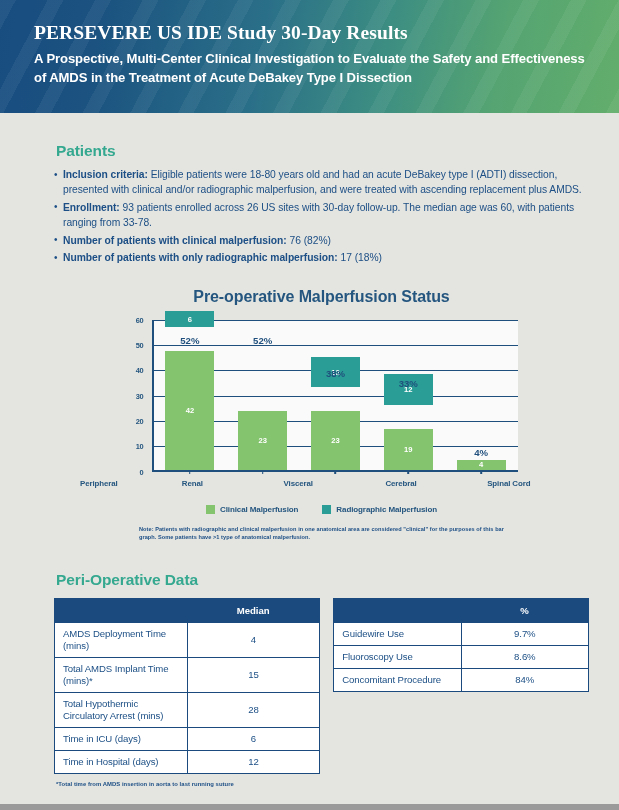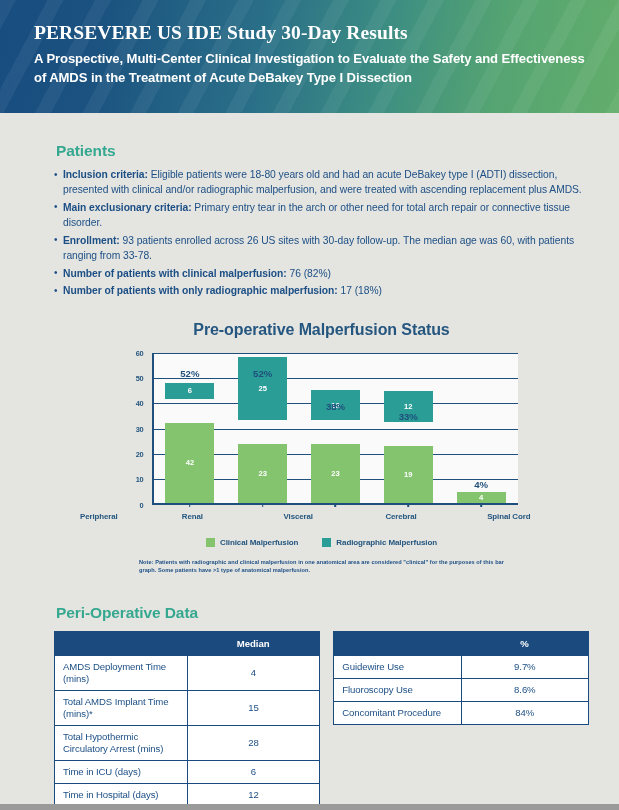--- a/index.html
+++ b/index.html
@@ -314,21 +314,20 @@
       <div class="banner-title">PERSEVERE US IDE Study 30-Day Results</div>
       <div class="banner-sub">A Prospective, Multi-Center Clinical Investigation to Evaluate the Safety and Effectiveness of AMDS in the Treatment of Acute DeBakey Type I Dissection</div>
     </div>
   </div>
 
   <div class="content">
 
     <div class="section-head">Patients</div>
     <ul class="bullets" id="patients-bullets">
         <li><b>Inclusion criteria:</b><span> Eligible patients were 18-80 years old and had an acute DeBakey type I (ADTI) dissection, presented with clinical and/or radiographic malperfusion, and were treated with ascending replacement plus AMDS.</span></li>
-        <li><b>Main exclusionary criteria:</b><span> Primary entry tear in the arch or other need for total arch repair or connective tissue disorder.</span></li>
         <li><b>Enrollment:</b><span> 93 patients enrolled across 26 US sites with 30-day follow-up. The median age was 60, with patients ranging from 33-78.</span></li>
         <li><b>Number of patients with clinical malperfusion:</b><span> 76 (82%)</span></li>
         <li><b>Number of patients with only radiographic malperfusion:</b><span> 17 (18%)</span></li>
       </ul>
 
     <div class="chart-wrap">
       <div class="chart-title">Pre-operative Malperfusion Status</div>
 
       <div class="plot-area">
         <div class="yaxis-labels" id="y-axis">
@@ -347,45 +346,44 @@
               <div class="gridline" style="top: 76px;"></div>
               <div class="gridline" style="top: 50.6667px;"></div>
               <div class="gridline" style="top: 25.3333px;"></div>
               <div class="gridline" style="top: 0px;"></div>
             </div>
           <div class="bars-layer" id="bars-layer">
               <div class="bar-slot">
                 <div class="bar-stack">
                   <div class="pct-label" style="bottom: 123.6px;">52%</div>
                   <div class="seg seg-radio" style="height: 15.2px;">6</div>
-                  <div class="seg seg-clinical" style="height: 80px;">42</div>
+                  <div class="seg seg-clinical" style="height: 119px;">42</div>
                 </div>
                 <div class="xtick-mark"></div>
               </div>
               <div class="bar-slot">
                 <div class="bar-stack">
                   <div class="pct-label" style="bottom: 123.6px;">52%</div>
-                  <div class="seg seg-radio" style="height: 63.3333px;">25</div>
                   <div class="seg seg-clinical" style="height: 58.2667px;">23</div>
                 </div>
                 <div class="xtick-mark"></div>
               </div>
               <div class="bar-slot">
                 <div class="bar-stack">
                   <div class="pct-label" style="bottom: 90.6667px;">38%</div>
                   <div class="seg seg-radio" style="height: 30.4px;">12</div>
                   <div class="seg seg-clinical" style="height: 58.2667px;">23</div>
                 </div>
                 <div class="xtick-mark"></div>
               </div>
               <div class="bar-slot">
                 <div class="bar-stack">
                   <div class="pct-label" style="bottom: 80.5333px;">33%</div>
                   <div class="seg seg-radio" style="height: 30.4px;">12</div>
-                  <div class="seg seg-clinical" style="height: 57px;">19</div>
+                  <div class="seg seg-clinical" style="height: 41px;">19</div>
                 </div>
                 <div class="xtick-mark"></div>
               </div>
               <div class="bar-slot">
                 <div class="bar-stack">
                   <div class="pct-label" style="bottom: 12.1333px;">4%</div>
                   <div class="seg seg-clinical" style="height: 10.1333px;">4</div>
                 </div>
                 <div class="xtick-mark"></div>
               </div>

